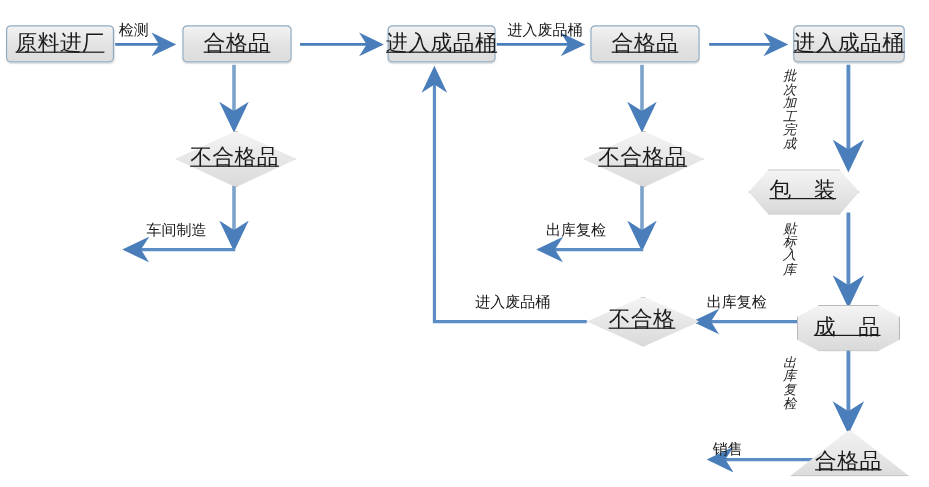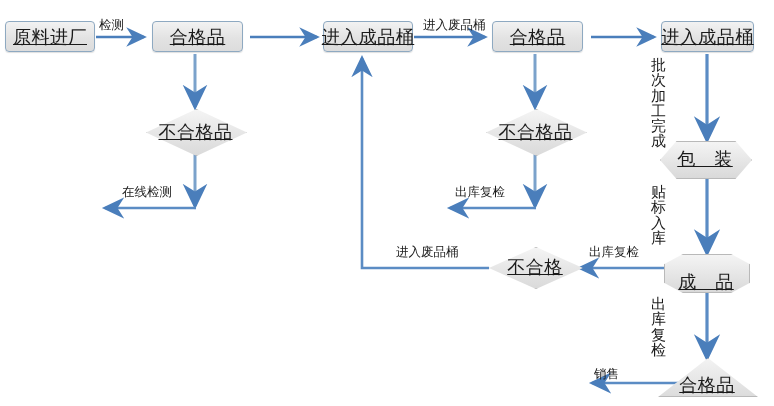--- a/index.html
+++ b/index.html
@@ -55,21 +55,21 @@
   
   .shape-hex{background:transparent;border:none;}
   .shape-hex .poly{
     position:absolute;left:0;top:0;width:100%;height:100%;
     background:linear-gradient(180deg,#f4f4f4 0%,#e4e4e4 60%,#d9d9d9 100%);
     border:1px solid #b9b9b9;
     clip-path:polygon(18% 0%,82% 0%,100% 50%,82% 100%,18% 100%,0% 50%);
     z-index:1;
   }
   
-  .shape-oct{background:transparent;border:none;align-items:flex-end;}
+  .shape-oct{background:transparent;border:none;}
   .shape-oct .poly{
     position:absolute;left:0;top:0;width:100%;height:100%;
     background:linear-gradient(180deg,#f4f4f4 0%,#e4e4e4 60%,#d9d9d9 100%);
     border:1px solid #b9b9b9;
     clip-path:polygon(22% 0%,78% 0%,100% 26%,100% 74%,78% 100%,22% 100%,0% 74%,0% 26%);
     z-index:1;
   }
   
   .shape-tri{background:transparent;border:none;}
   .shape-tri .poly{
@@ -84,26 +84,27 @@
   
   .elabel{
     position:absolute;
     font-size:12.5px;
     color:#1a1a1a;
     white-space:nowrap;
     line-height:1;
   }
   .elabel-v{
     position:absolute;
-    font-size:15px;
+    font-size:11px;
     color:#1a1a1a;
     line-height:1.02;
     width:14px;
     text-align:center;
     word-break:break-all;
+    font-style:italic;
   }
 </style>
 </head>
 <body>
 
 <div id="canvas">
 
   <svg class="edges" viewBox="0 0 774 406">
     <defs>
       <marker id="ah" markerWidth="9" markerHeight="9" refX="7.4" refY="4.5" orient="auto" markerUnits="strokeWidth">
@@ -158,21 +159,21 @@
 
   <div class="node shape-diamond" style="left:486px;top:109px;width:99px;height:45px;">
     <span class="poly"></span>
     <span class="lbl">不合格品</span>
   </div>
 
   <div class="node shape-rect" style="left:661px;top:21px;width:93px;height:31px;">
     <span class="lbl">进入成品桶</span>
   </div>
 
-  <div class="node shape-hex" style="left:660px;top:141px;width:90px;height:36px;">
+  <div class="node shape-hex" style="left:624px;top:141px;width:90px;height:36px;">
     <span class="poly"></span>
     <span class="lbl">包　装</span>
   </div>
 
   <div class="node shape-oct" style="left:664px;top:254px;width:84px;height:37px;">
     <span class="poly"></span>
     <span class="lbl">成　品</span>
   </div>
 
   <div class="node shape-tri" style="left:658px;top:358px;width:98px;height:37px;">
@@ -182,21 +183,21 @@
 
   <div class="node shape-diamond" style="left:489px;top:247px;width:92px;height:40px;">
     <span class="poly"></span>
     <span class="lbl">不合格</span>
   </div>
 
   <div class="elabel" style="left:99px;top:19px;">检测</div>
 
   <div class="elabel" style="left:423px;top:19px;">进入废品桶</div>
 
-  <div class="elabel" style="left:122px;top:186px;">在线检测</div>
+  <div class="elabel" style="left:122px;top:186px;">车间制造</div>
 
   <div class="elabel" style="left:455px;top:186px;">出库复检</div>
 
   <div class="elabel" style="left:396px;top:246px;">进入废品桶</div>
 
   <div class="elabel" style="left:589px;top:246px;">出库复检</div>
 
   <div class="elabel" style="left:594px;top:368px;">销售</div>
 
   <div class="elabel-v" style="left:651px;top:58px;">批次加工完成</div>

